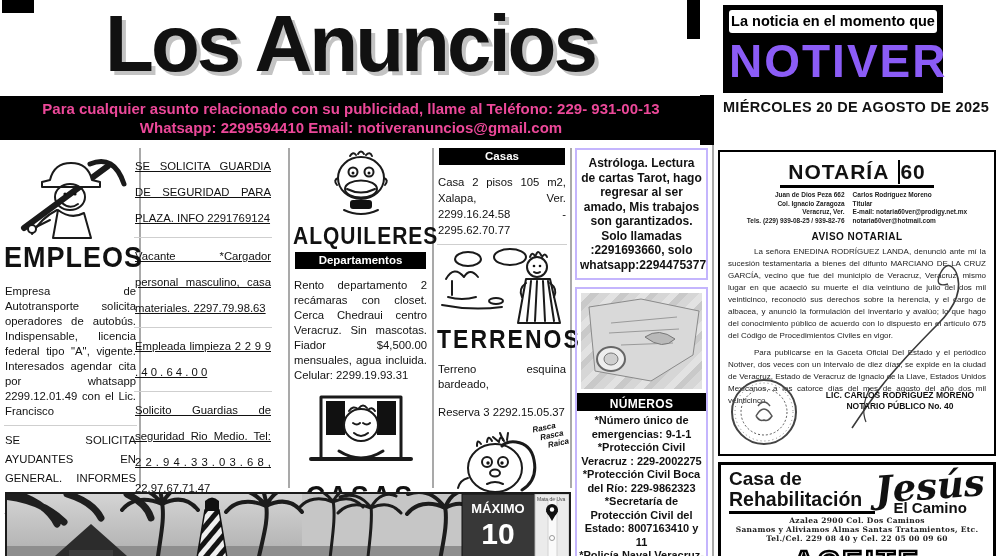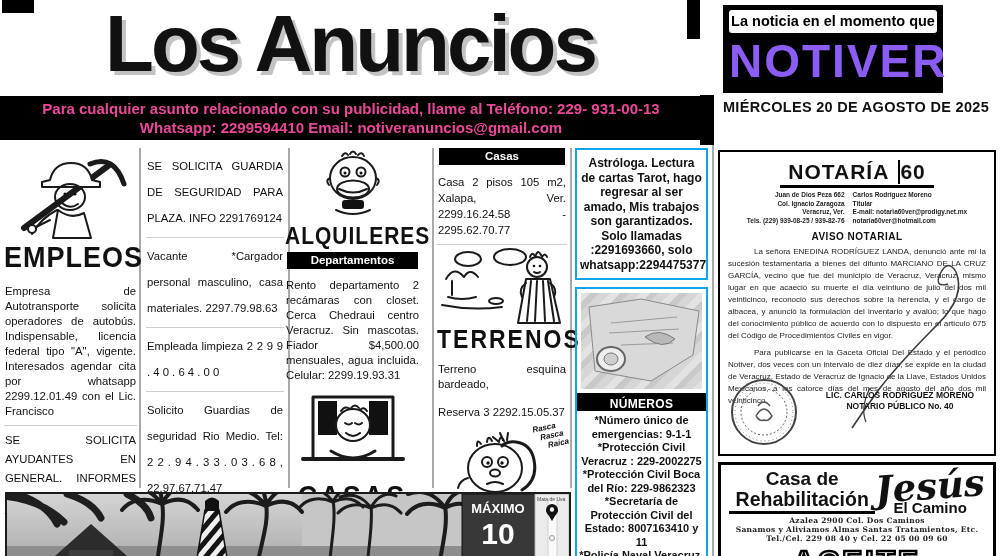--- a/index.html
+++ b/index.html
@@ -33,21 +33,21 @@
   .secthead { font-weight:900; text-align:center; letter-spacing:1px; }
   .blackbar { background:#000; color:#fff; text-align:center; font-size:11.5px;
       font-weight:bold; height:17px; line-height:17px; margin:4px 2px; }
   svg.toon { display:block; margin:0 auto; stroke:#1a1a1a; fill:none;
       stroke-width:2; stroke-linecap:round; stroke-linejoin:round; }
 
   
   #col2 .ad { line-height:26px; font-weight:normal; }
 
   
-  .box5 { border:2px solid #0ea5e9; margin-bottom:7px; }
+  .box5 { border:2px solid #c4b5fd; margin-bottom:7px; }
   #astrologa-box { padding:6px 3px; font-size:12px; font-weight:bold; line-height:14.5px; text-align:center; }
   #emg-lines { font-size:11px; font-weight:bold; line-height:13.5px; text-align:center; padding:3px 1px; }
   #emg-bar { background:#000; color:#fff; font-weight:bold; font-size:12px; height:18px;
       line-height:18px; text-align:center; letter-spacing:0.3px; border-top:2px solid #000; }
   #crumpled { height:96px; margin:4px; position:relative;
       background:repeating-linear-gradient(135deg,#e2e2e2 0 7px,#c9c9c9 7px 13px,#d6d6d6 13px 21px); }
 
   
   #notaria-box { left:718px; top:150px; width:278px; height:306px; border:2px solid #000;
       padding:6px 8px; position:absolute; }
@@ -61,21 +61,21 @@
   #aviso { text-align:center; font-weight:bold; font-size:10px; letter-spacing:0.5px; margin:6px 0 4px; }
   .notp { font-size:8px; line-height:12px; text-align:justify; text-indent:26px; color:#1c1c1c; margin-bottom:5px; }
   #sig-block { position:absolute; left:92px; top:238px; width:176px; text-align:center;
       font-size:8.5px; font-weight:900; line-height:11px; }
   #seal-svg, #signature-svg { position:absolute; pointer-events:none; }
 
   
   #rehab-box { left:718px; top:462px; width:278px; height:110px; border:3px solid #000;
       padding:4px 8px 0; position:absolute; }
   #rehab-row { display:flex; }
-  #rehab-titles { width:158px; text-align:center; font-weight:900; }
+  #rehab-titles { width:158px; text-align:left; font-weight:900; }
   #rehab-t1 { font-size:19px; line-height:20px; }
   #rehab-t2 { font-size:19.5px; line-height:21px; border-bottom:3px solid #000; padding-bottom:1px; }
   #rehab-logo { flex:1; text-align:center; }
   #rehab-logo .jes { font-family:"DejaVu Serif", serif; font-style:italic; font-weight:bold;
       font-size:37px; line-height:34px; transform:rotate(-4deg); display:inline-block; }
   #rehab-logo .cam { font-size:15px; font-weight:900; margin-top:-4px; }
   .gothic { font-family:"DejaVu Serif", serif; font-weight:bold; font-size:7.5px;
       line-height:9px; text-align:center; letter-spacing:0.3px; color:#222; }
   #partial-strip { height:15px; overflow:hidden; margin-top:3px; text-align:center; }
   #partial-strip span { font-size:30px; font-weight:900; letter-spacing:3px; color:#fff;
@@ -125,28 +125,28 @@
     <path d="M48,62 q13,10 26,3 l7,25 h-38 z" fill="#fff"></path>
     <path d="M40,72 l-16,8"></path>
     <circle cx="22" cy="81" r="4" fill="#fff"></circle>
   </svg>
   <div class="secthead" style="font-size:27px;transform:scaleY(1.12);margin:2px 0 6px;">EMPLEOS</div>
   <div class="ad">Empresa de Autotransporte solicita operadores de autobús. Indispensable, licencia federal tipo "A", vigente. Interesados agendar cita por whatsapp 2299.12.01.49 con el Lic. Francisco</div>
   <div class="ad" style="line-height:19px;">SE SOLICITA AYUDANTES EN GENERAL. INFORMES AL 2293.43.58.22</div>
   <div class="ad" style="line-height:18px;border-bottom:none;">Solicito Ayudante impermeabilizador, pintor. Llevar solicitud en: Calle 5 #1862 Col. 21 de abril</div>
 </div>
 
-<div class="col" id="col2" style="left:146px;width:138px;">
+<div class="col" id="col2" style="left:134px;width:138px;text-decoration:underline;">
   <div class="ad">SE SOLICITA GUARDIA DE SEGURIDAD PARA PLAZA. INFO 2291769124</div>
   <div class="ad">Vacante *Cargador personal masculino, casa materiales. 2297.79.98.63</div>
   <div class="ad">Empleada limpieza 2 2 9 9 . 4 0 . 6 4 . 0 0</div>
   <div class="ad" style="border-bottom:1px solid #cfcfcf;">Solicito Guardias de seguridad Rio Medio. Tel: 2 2 . 9 4 . 3 3 . 0 3 . 6 8 , 22.97.67.71.47</div>
 </div>
 
-<div class="col" id="col3" style="left:285px;width:135px;">
+<div class="col" id="col3" style="left:293px;width:135px;">
   <svg class="toon" width="74" height="74" viewBox="0 0 74 74">
     <ellipse cx="37" cy="30" rx="23" ry="21" fill="#fff"></ellipse>
     <path d="M26,8 q3,-5 6,-1 M34,6 q3,-5 6,0 M42,7 q4,-4 6,1"></path>
     <circle cx="29" cy="24" r="4.5"></circle>
       <circle cx="45" cy="24" r="4.5"></circle>
     <circle cx="29" cy="25" r="1.5" fill="#111" stroke="none"></circle>
       <circle cx="45" cy="25" r="1.5" fill="#111" stroke="none"></circle>
     <ellipse cx="37" cy="41" rx="16" ry="8.5"></ellipse>
     <path d="M23,41 q14,7 28,0"></path>
     <path d="M14,30 q-5,2 -1,7 M60,30 q5,2 1,7"></path>

